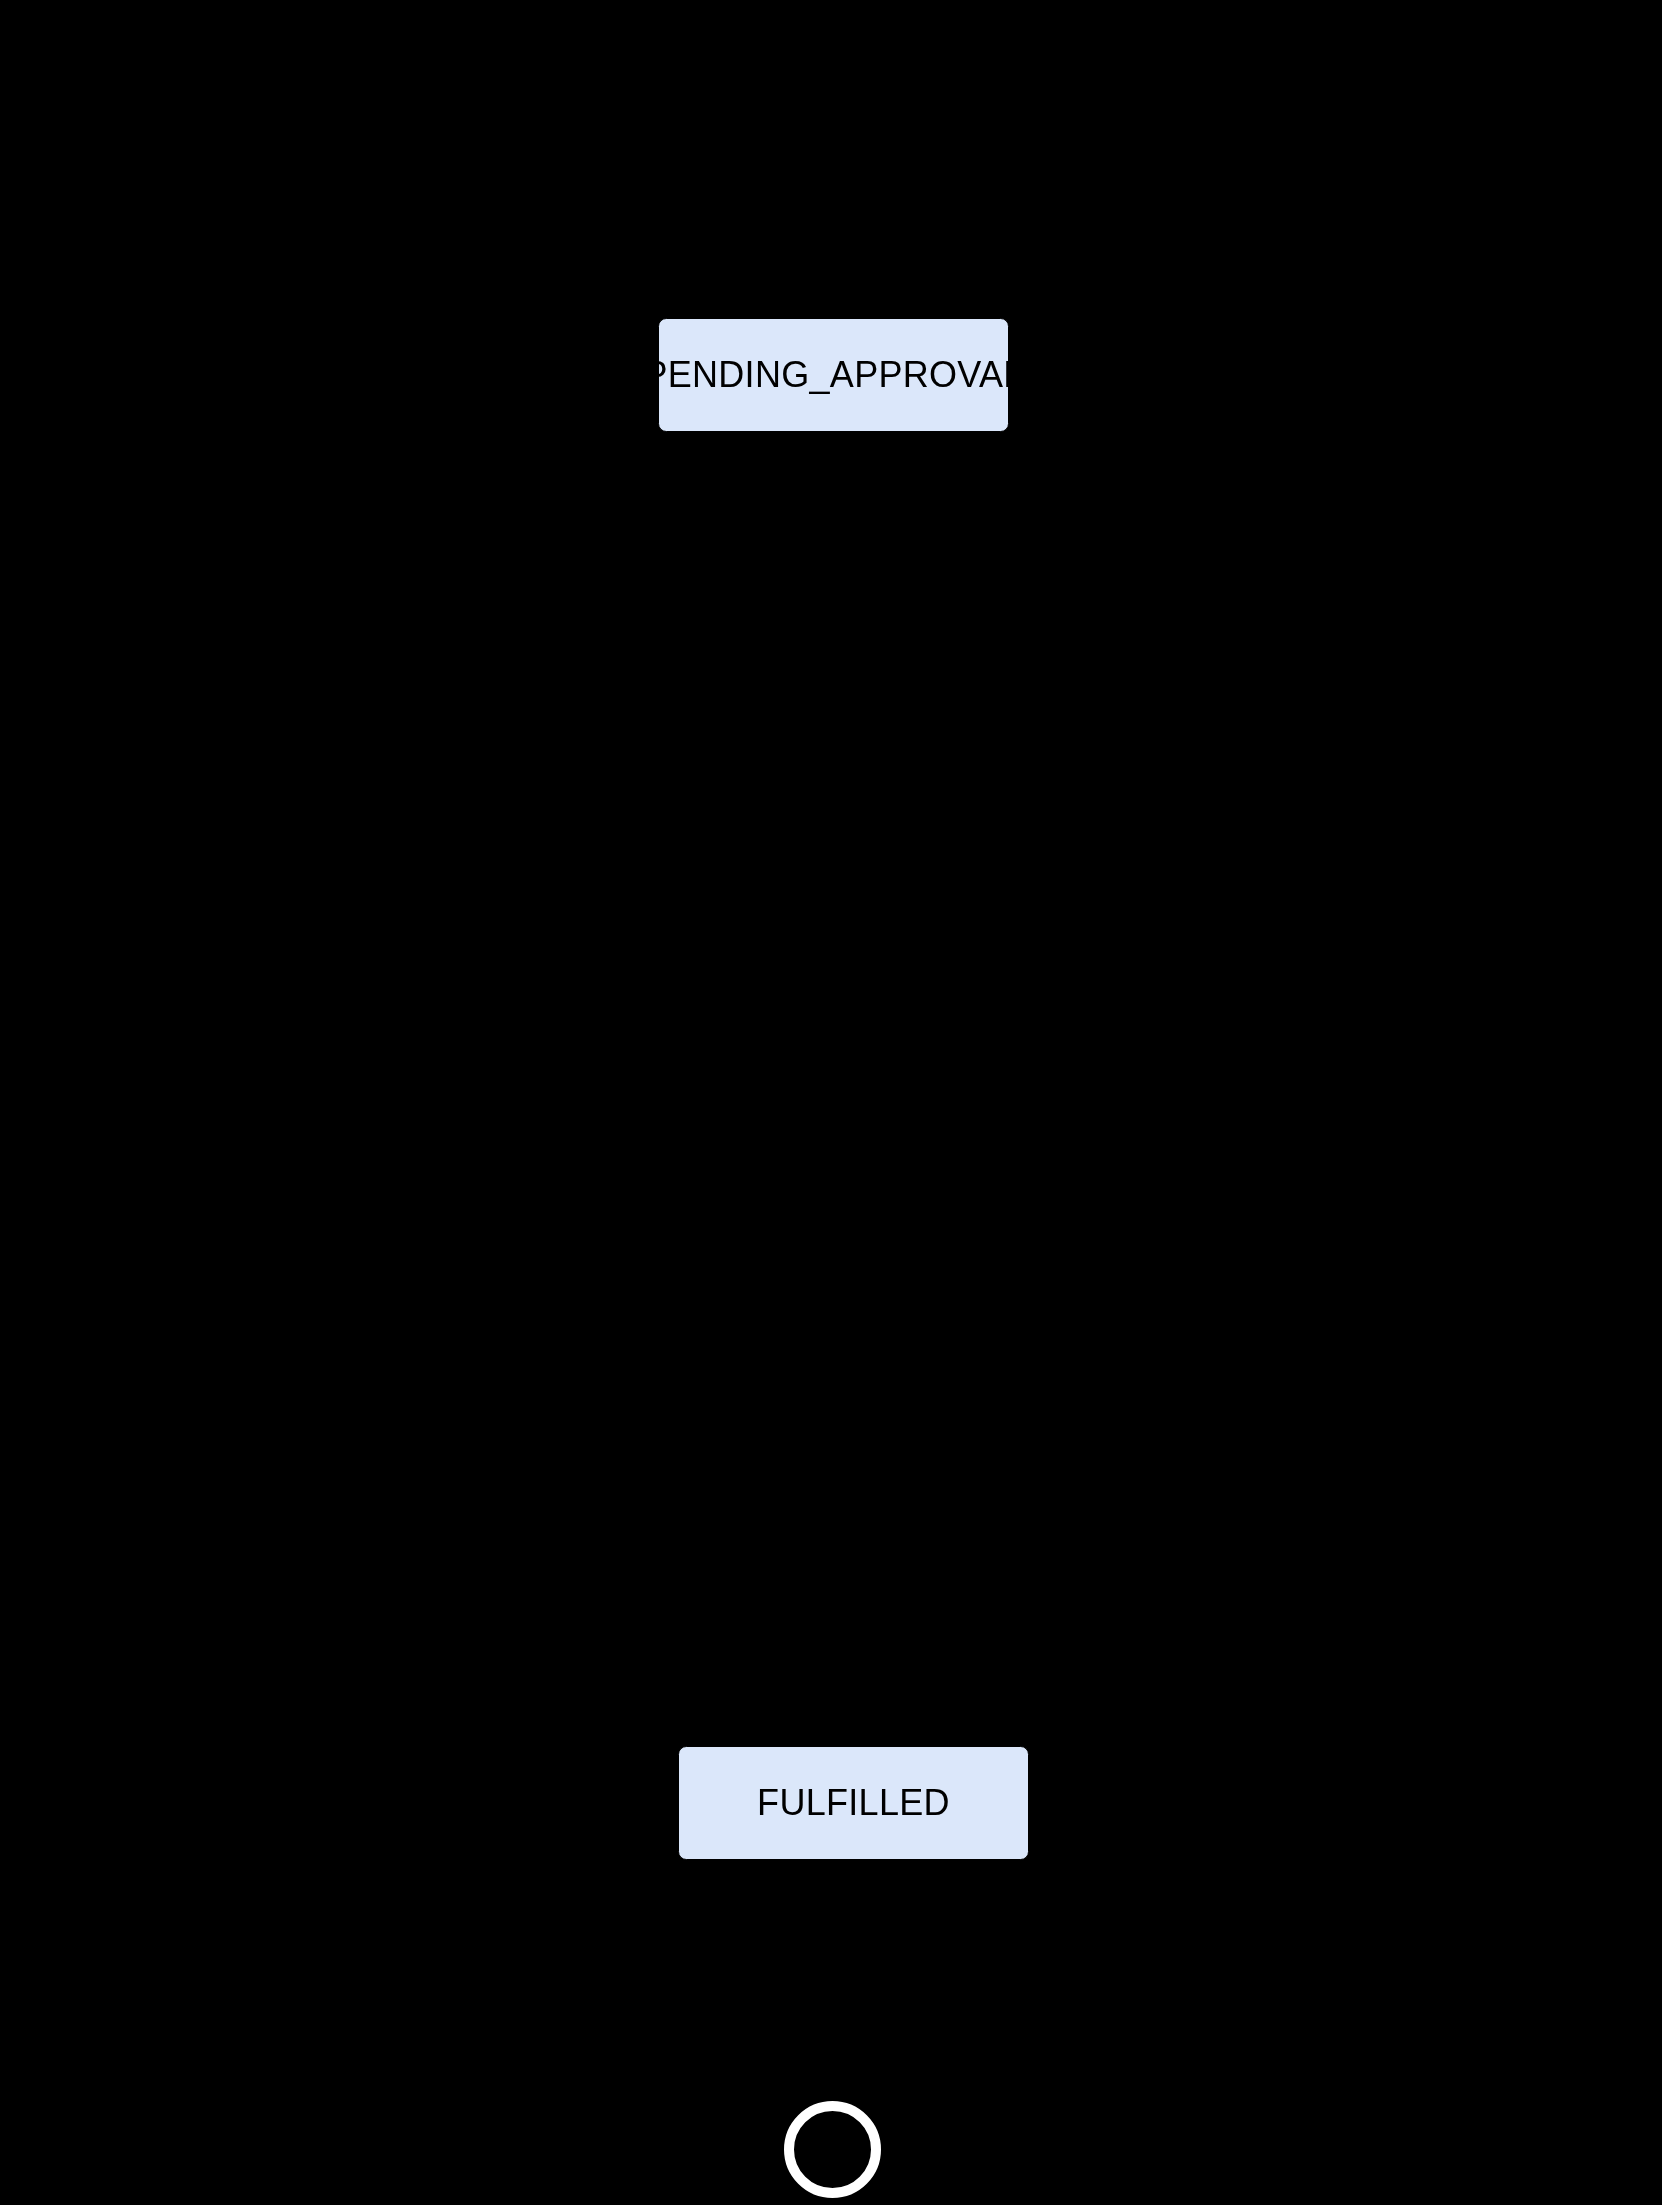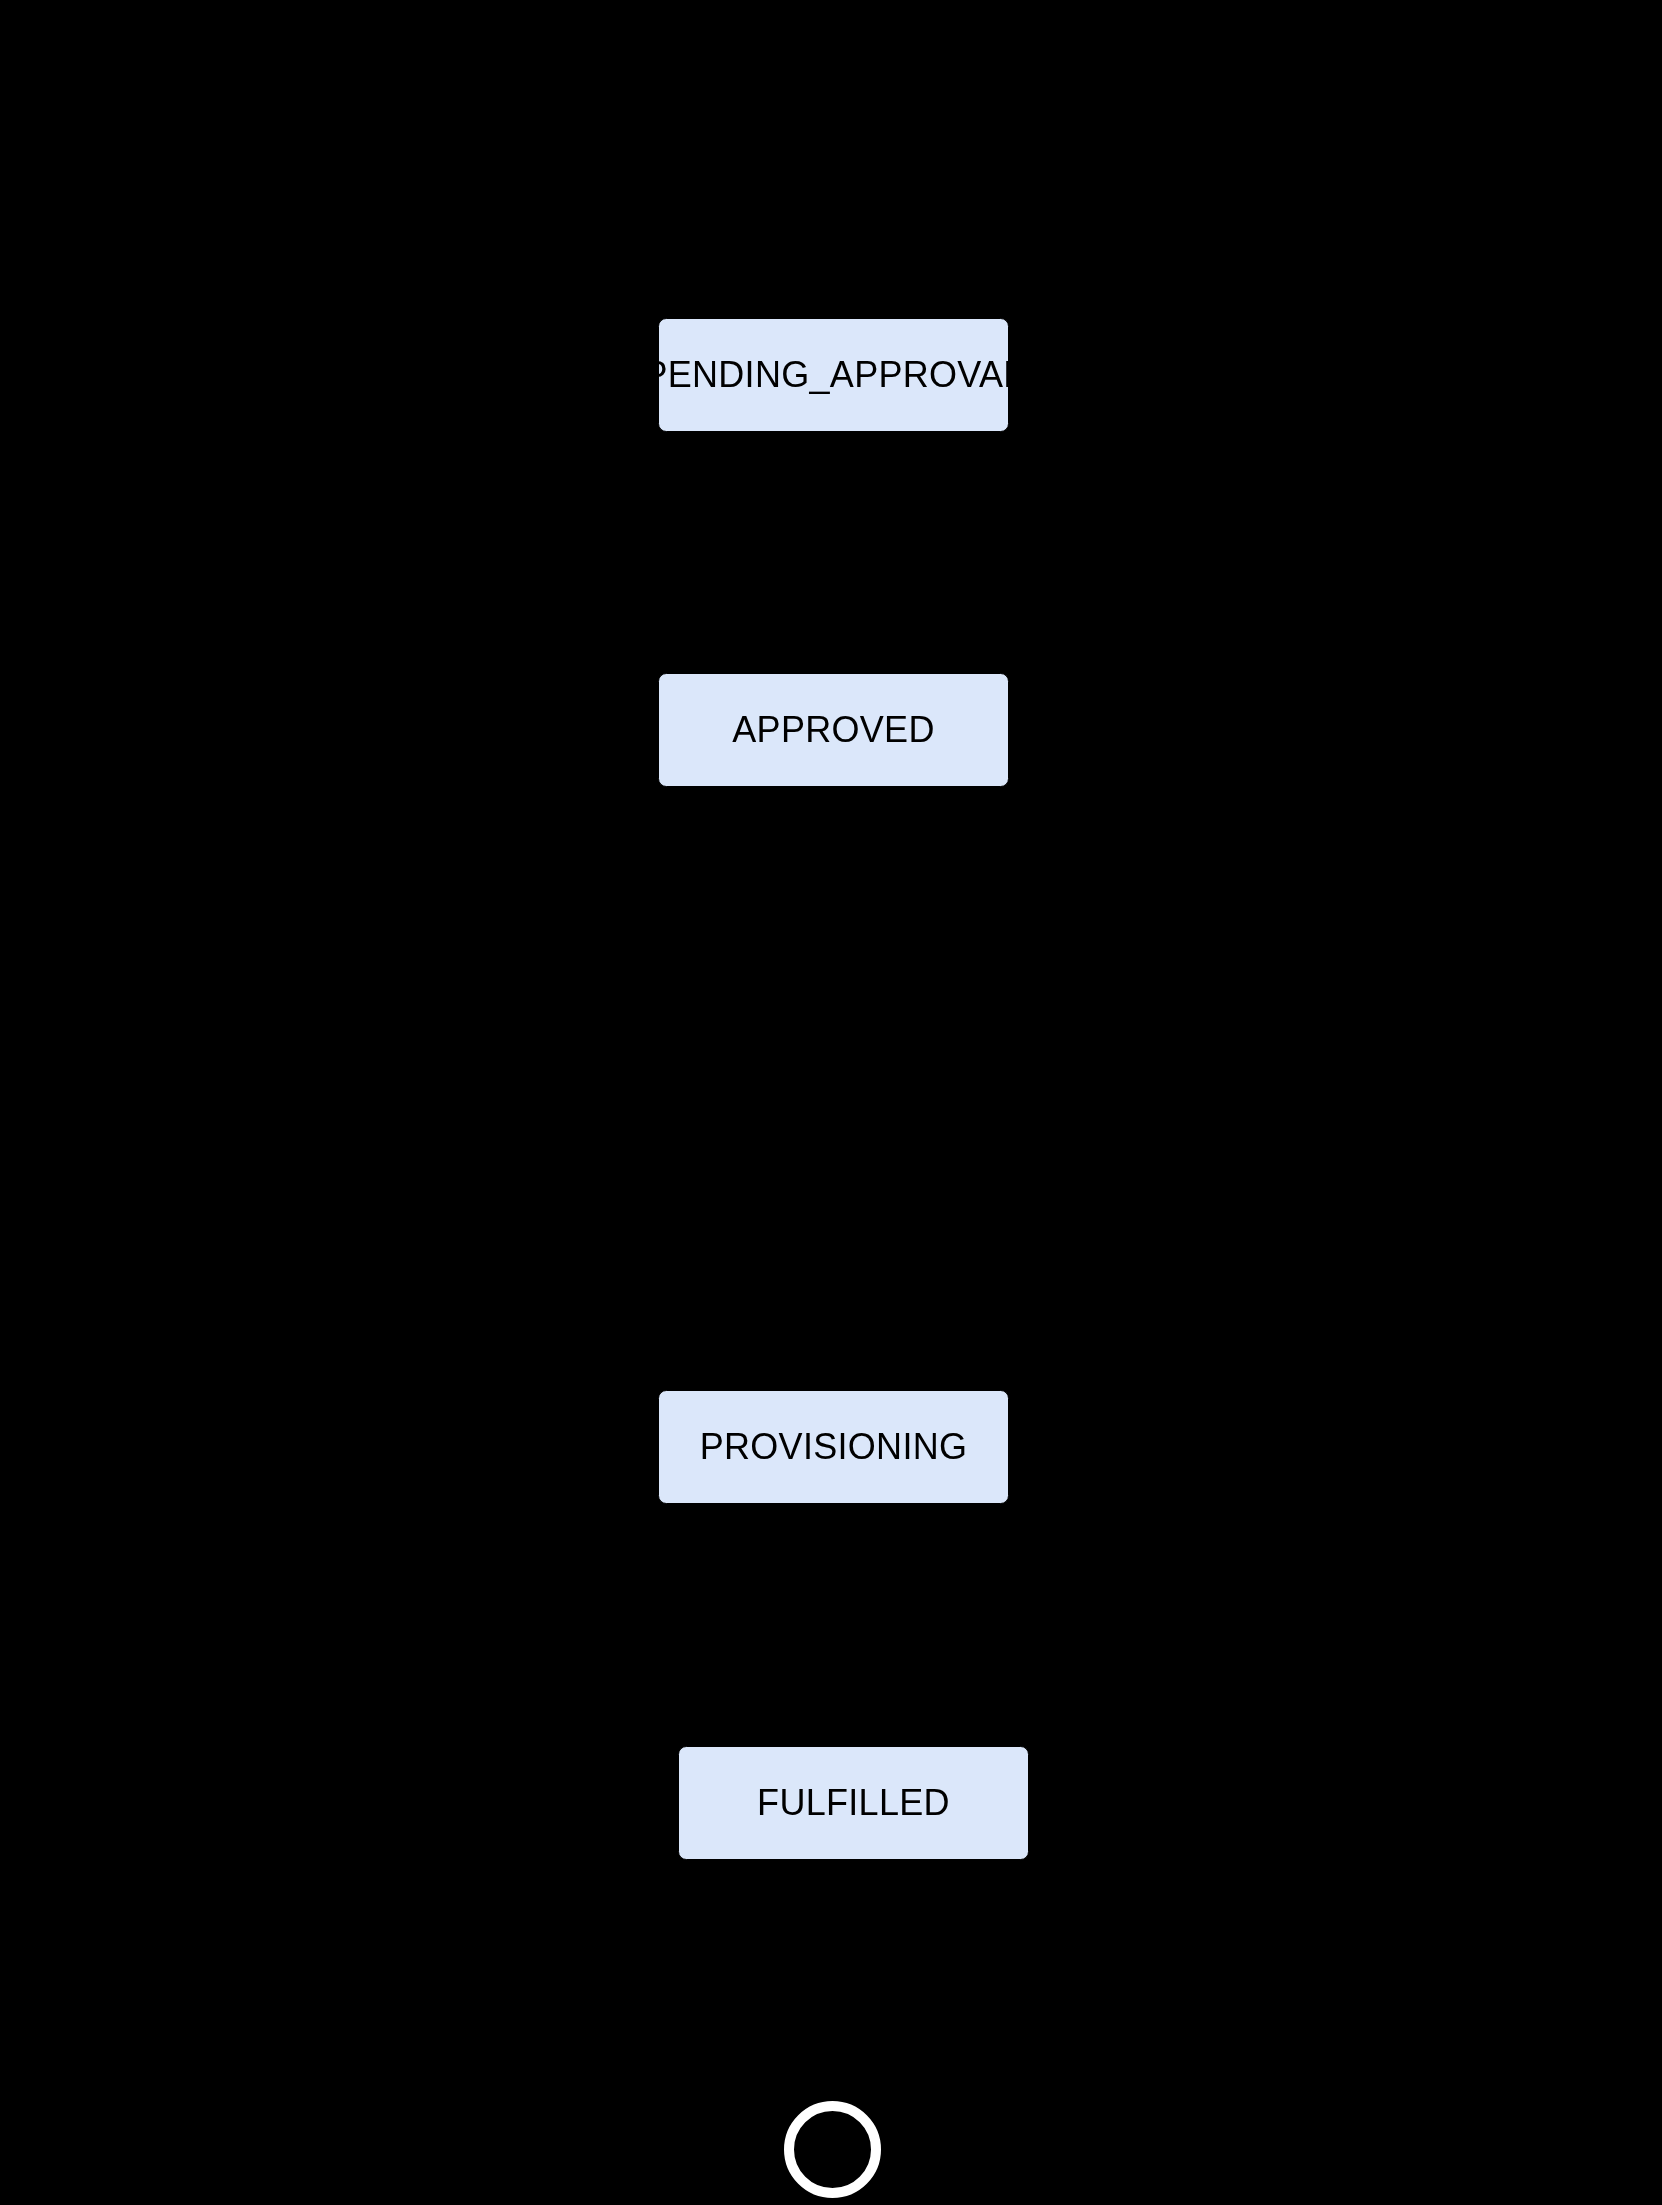--- a/index.html
+++ b/index.html
@@ -76,28 +76,22 @@
       <line x1="1401" y1="1932" x2="1401" y2="2342"></line>
       <line x1="1401" y1="2534" x2="1401" y2="2942"></line>
       <line x1="1401" y1="3134" x2="1401" y2="3540"></line>
     </g>
   </svg>
 
   <div class="state-node" style="left:658px; top:318px; width:351px; height:114px;">
     <span class="state-label">PENDING_APPROVAL</span>
   </div>
 
-  <div class="state-node" style="left:658px; top:673px; width:351px; height:114px;">
-    <span class="state-label">APPROVED</span>
-  </div>
 
 
-  <div class="state-node" style="left:658px; top:1390px; width:351px; height:114px;">
-    <span class="state-label">PROVISIONING</span>
-  </div>
 
   <div class="state-node" style="left:678px; top:1746px; width:351px; height:114px;">
     <span class="state-label">FULFILLED</span>
   </div>
 
   <div class="end-marker" style="left:784px; top:2101px; width:97px; height:97px;"></div>
 
 </div>
 
 

